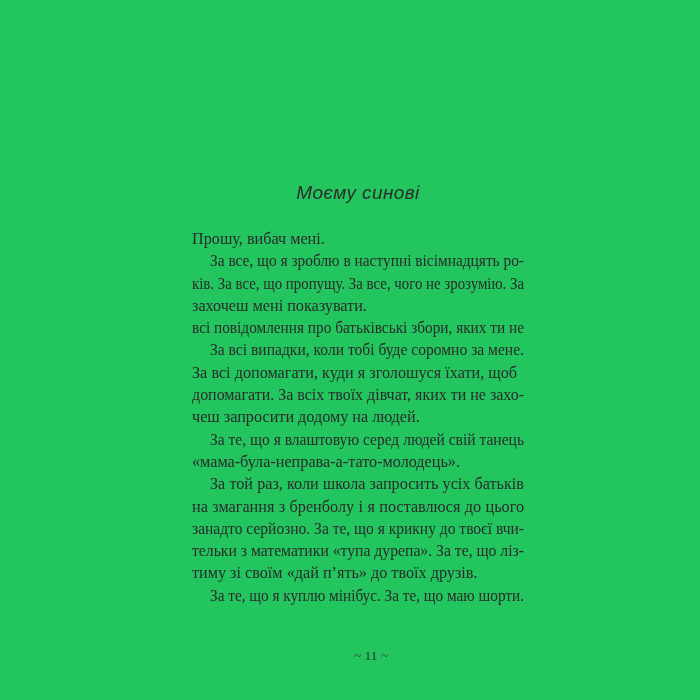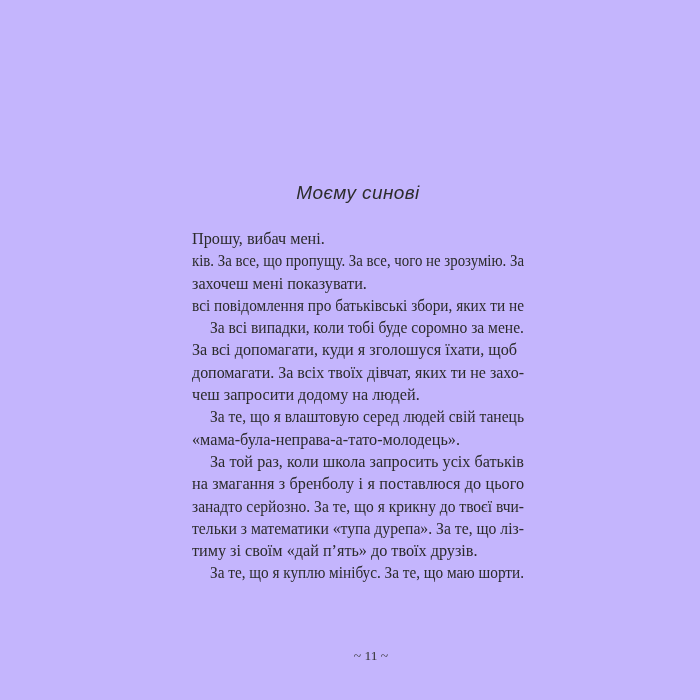--- a/index.html
+++ b/index.html
@@ -4,21 +4,21 @@
 <style>
   html, body {
     margin: 0;
     padding: 0;
     background: #ffffff;
   }
   .page {
     position: relative;
     width: 700px;
     height: 700px;
-    background: #c4b5fd;
+    background: #22c55e;
     font-family: "Liberation Serif", serif;
     color: #2b2b2b;
     overflow: hidden;
   }
   .content {
     position: absolute;
     left: 192px;
     top: 183px;
     width: 332px;
   }
@@ -65,20 +65,21 @@
 <body>
 
 <div class="page">
   <div class="content">
     <h1 class="title">Моєму синові</h1>
     <div class="body-text">
         <div>
           <div class="line"><span style="word-spacing: 0px; transform: none;">Прошу, вибач мені.</span></div>
         </div>
         <div>
+          <div class="line indent"><span style="word-spacing: 0px; transform: scaleX(0.95102);">За все, що я зроблю в наступні вісімнадцять ро-</span></div>
           <div class="line"><span style="word-spacing: 0px; transform: scaleX(0.91788);">ків. За все, що пропущу. За все, чого не зрозумію. За</span></div>
           <div class="line"><span style="word-spacing: 0px; transform: none;">захочеш мені показувати.</span></div>
           <div class="line"><span style="word-spacing: 0px; transform: scaleX(0.945616);">всі повідомлення про батьківські збори, яких ти не</span></div>
         </div>
         <div>
           <div class="line indent"><span style="word-spacing: 0px; transform: scaleX(0.962037);">За всі випадки, коли тобі буде соромно за мене.</span></div>
           <div class="line"><span style="word-spacing: 0.0424107px; transform: none;">За всі допомагати, куди я зголошуся їхати, щоб</span></div>
           <div class="line"><span style="word-spacing: 0px; transform: scaleX(0.987085);">допомагати. За всіх твоїх дівчат, яких ти не захо-</span></div>
           <div class="line"><span style="word-spacing: 0px; transform: none;">чеш запросити додому на людей.</span></div>
         </div>

